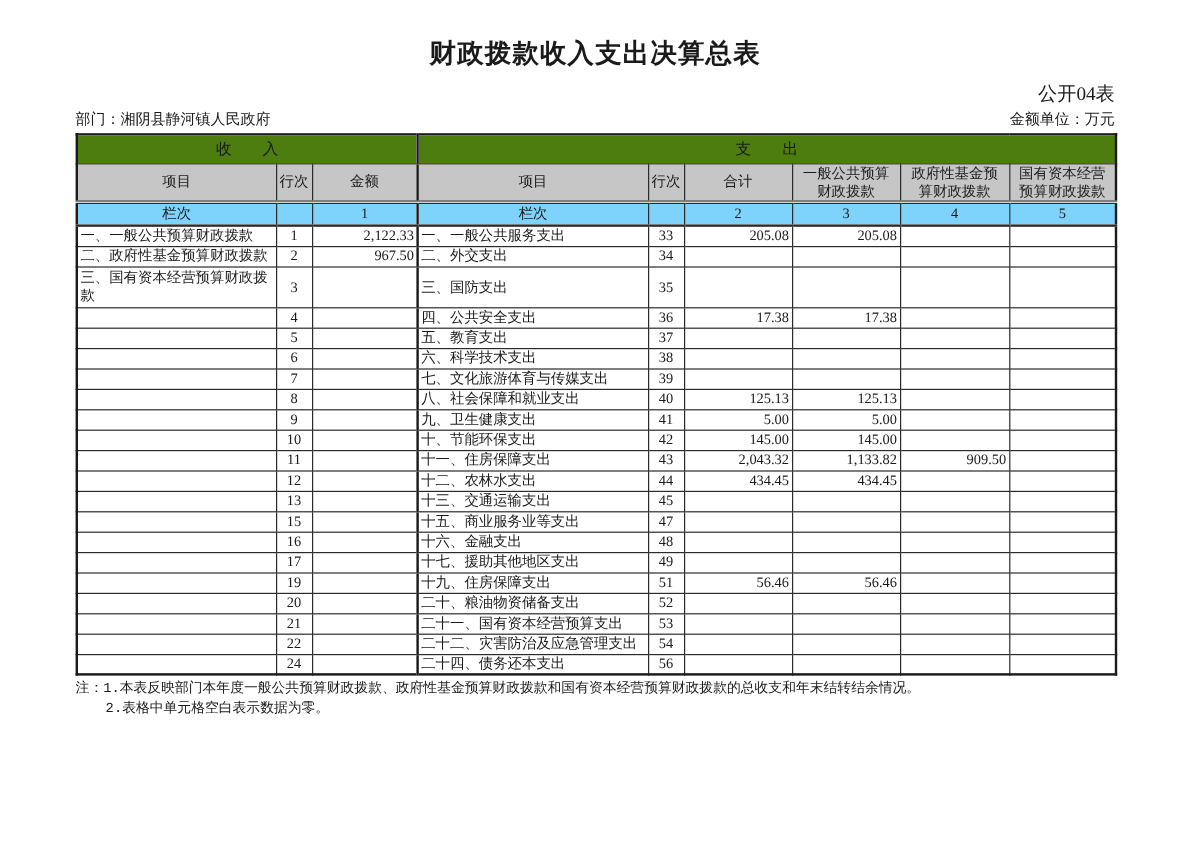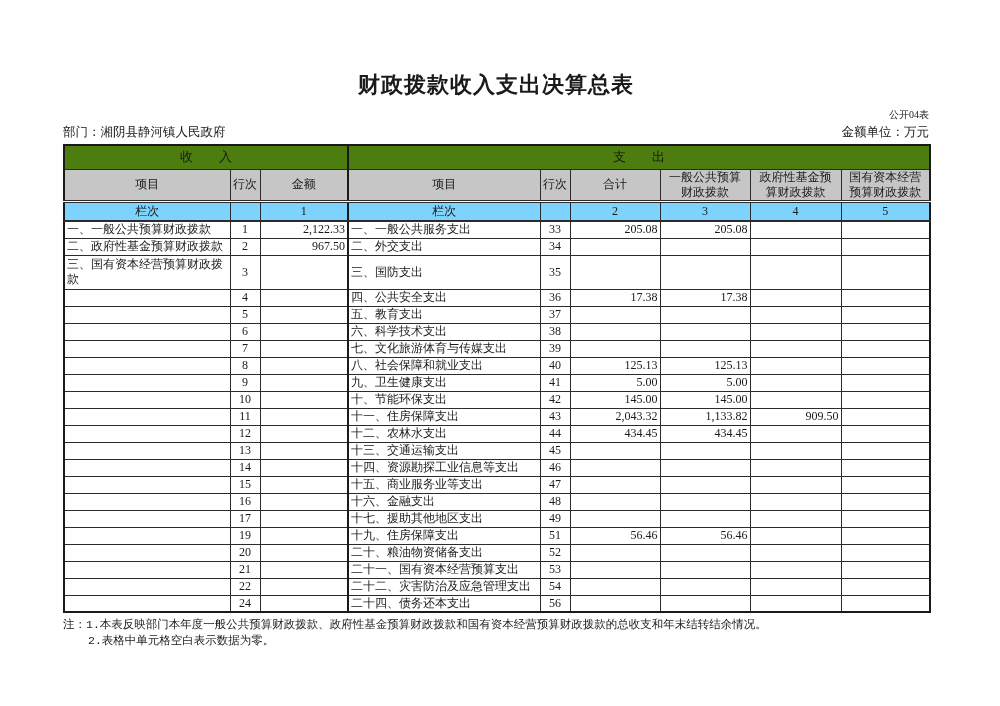--- a/index.html
+++ b/index.html
@@ -11,32 +11,31 @@
   }
   .page {
     position: relative;
     width: 1000px; height: 706px;
     overflow: hidden;
   }
   .content {
     position: absolute;
     left: 63px; top: 0;
     width: 866px;
-    margin-top: 40px;
   }
   .doc-title {
     margin-top: 30px;
     text-align: center;
     font-size: 22px;
     font-weight: bold;
     letter-spacing: 1px;
   }
   .meta-right {
     text-align: right;
-    font-size: 10px;
+    font-size: 16px;
     margin-top: 8px;
   }
   .meta-row {
     display: flex;
     justify-content: space-between;
     font-size: 12.5px;
     margin-top: 2px;
     align-items: flex-end;
     gap: 22px;
   }
@@ -271,31 +270,20 @@
             <td class="num"></td>
             <td class="item sep">十三、交通运输支出</td>
             <td class="line">45</td>
             <td class="num"></td>
             <td class="num"></td>
             <td class="num"></td>
             <td class="num"></td>
           </tr>
           <tr>
             <td class="item"></td>
-            <td class="line">14</td>
-            <td class="num"></td>
-            <td class="item sep">十四、资源勘探工业信息等支出</td>
-            <td class="line">46</td>
-            <td class="num"></td>
-            <td class="num"></td>
-            <td class="num"></td>
-            <td class="num"></td>
-          </tr>
-          <tr>
-            <td class="item"></td>
             <td class="line">15</td>
             <td class="num"></td>
             <td class="item sep">十五、商业服务业等支出</td>
             <td class="line">47</td>
             <td class="num"></td>
             <td class="num"></td>
             <td class="num"></td>
             <td class="num"></td>
           </tr>
           <tr>

